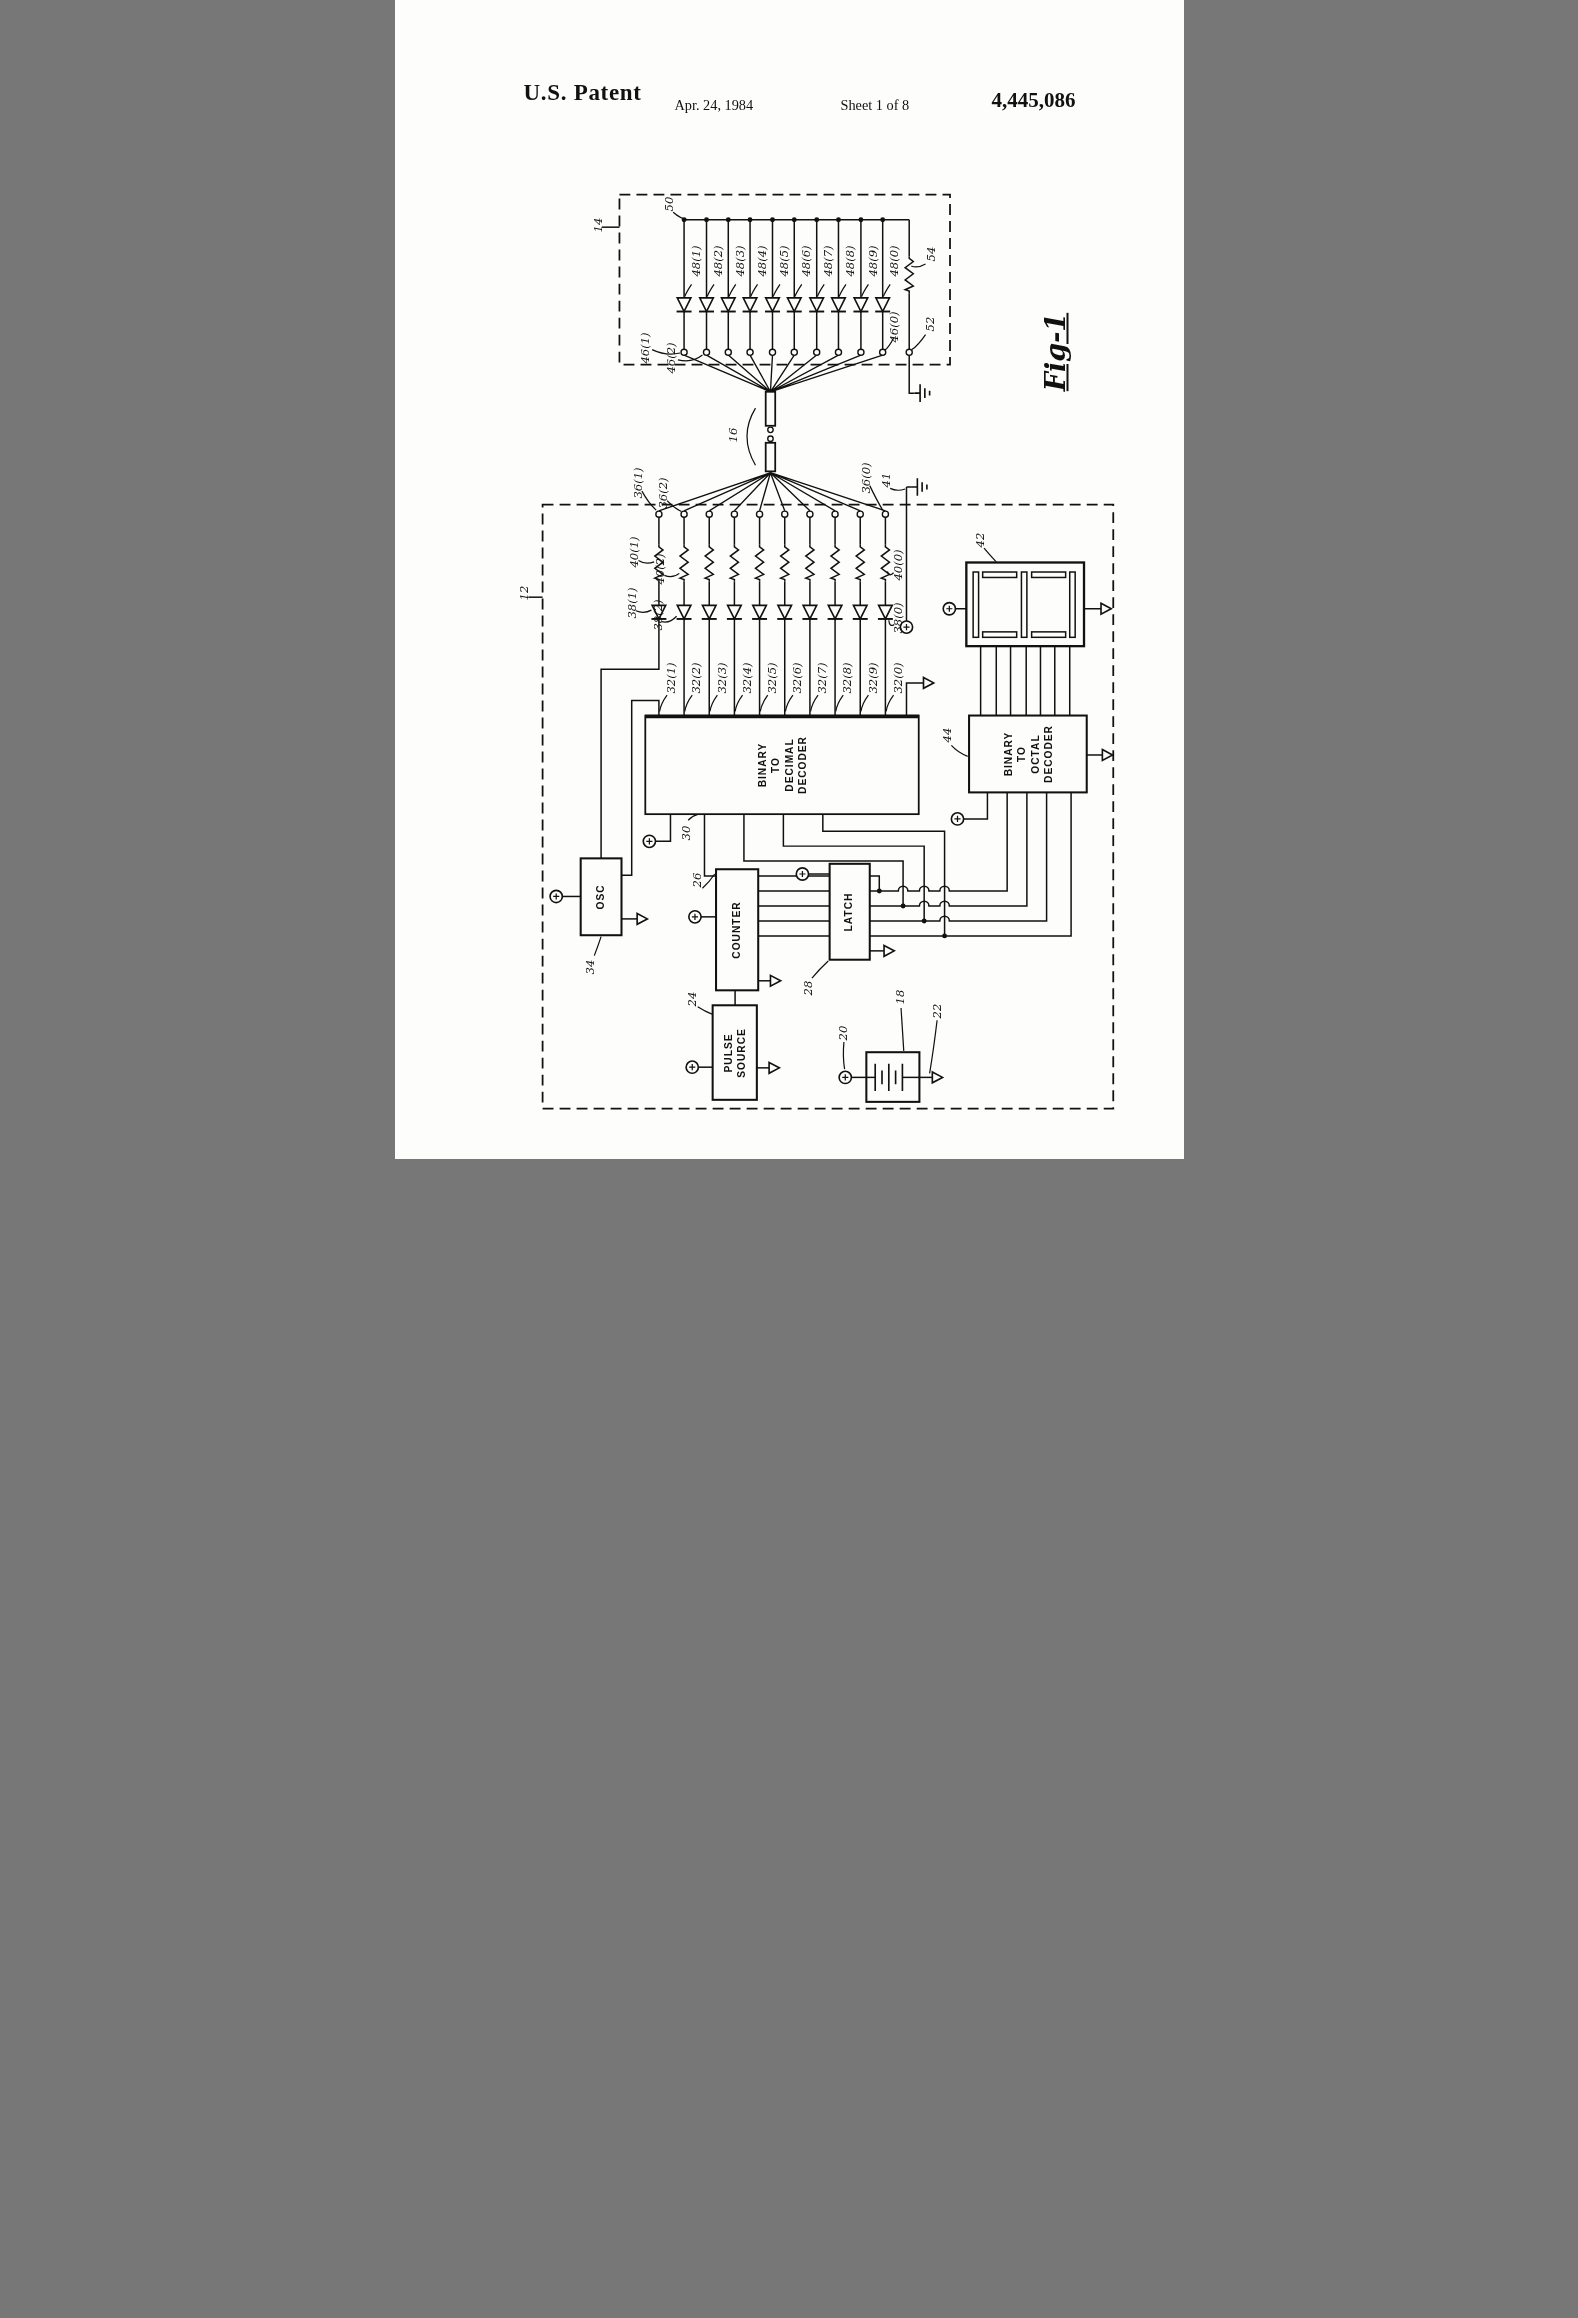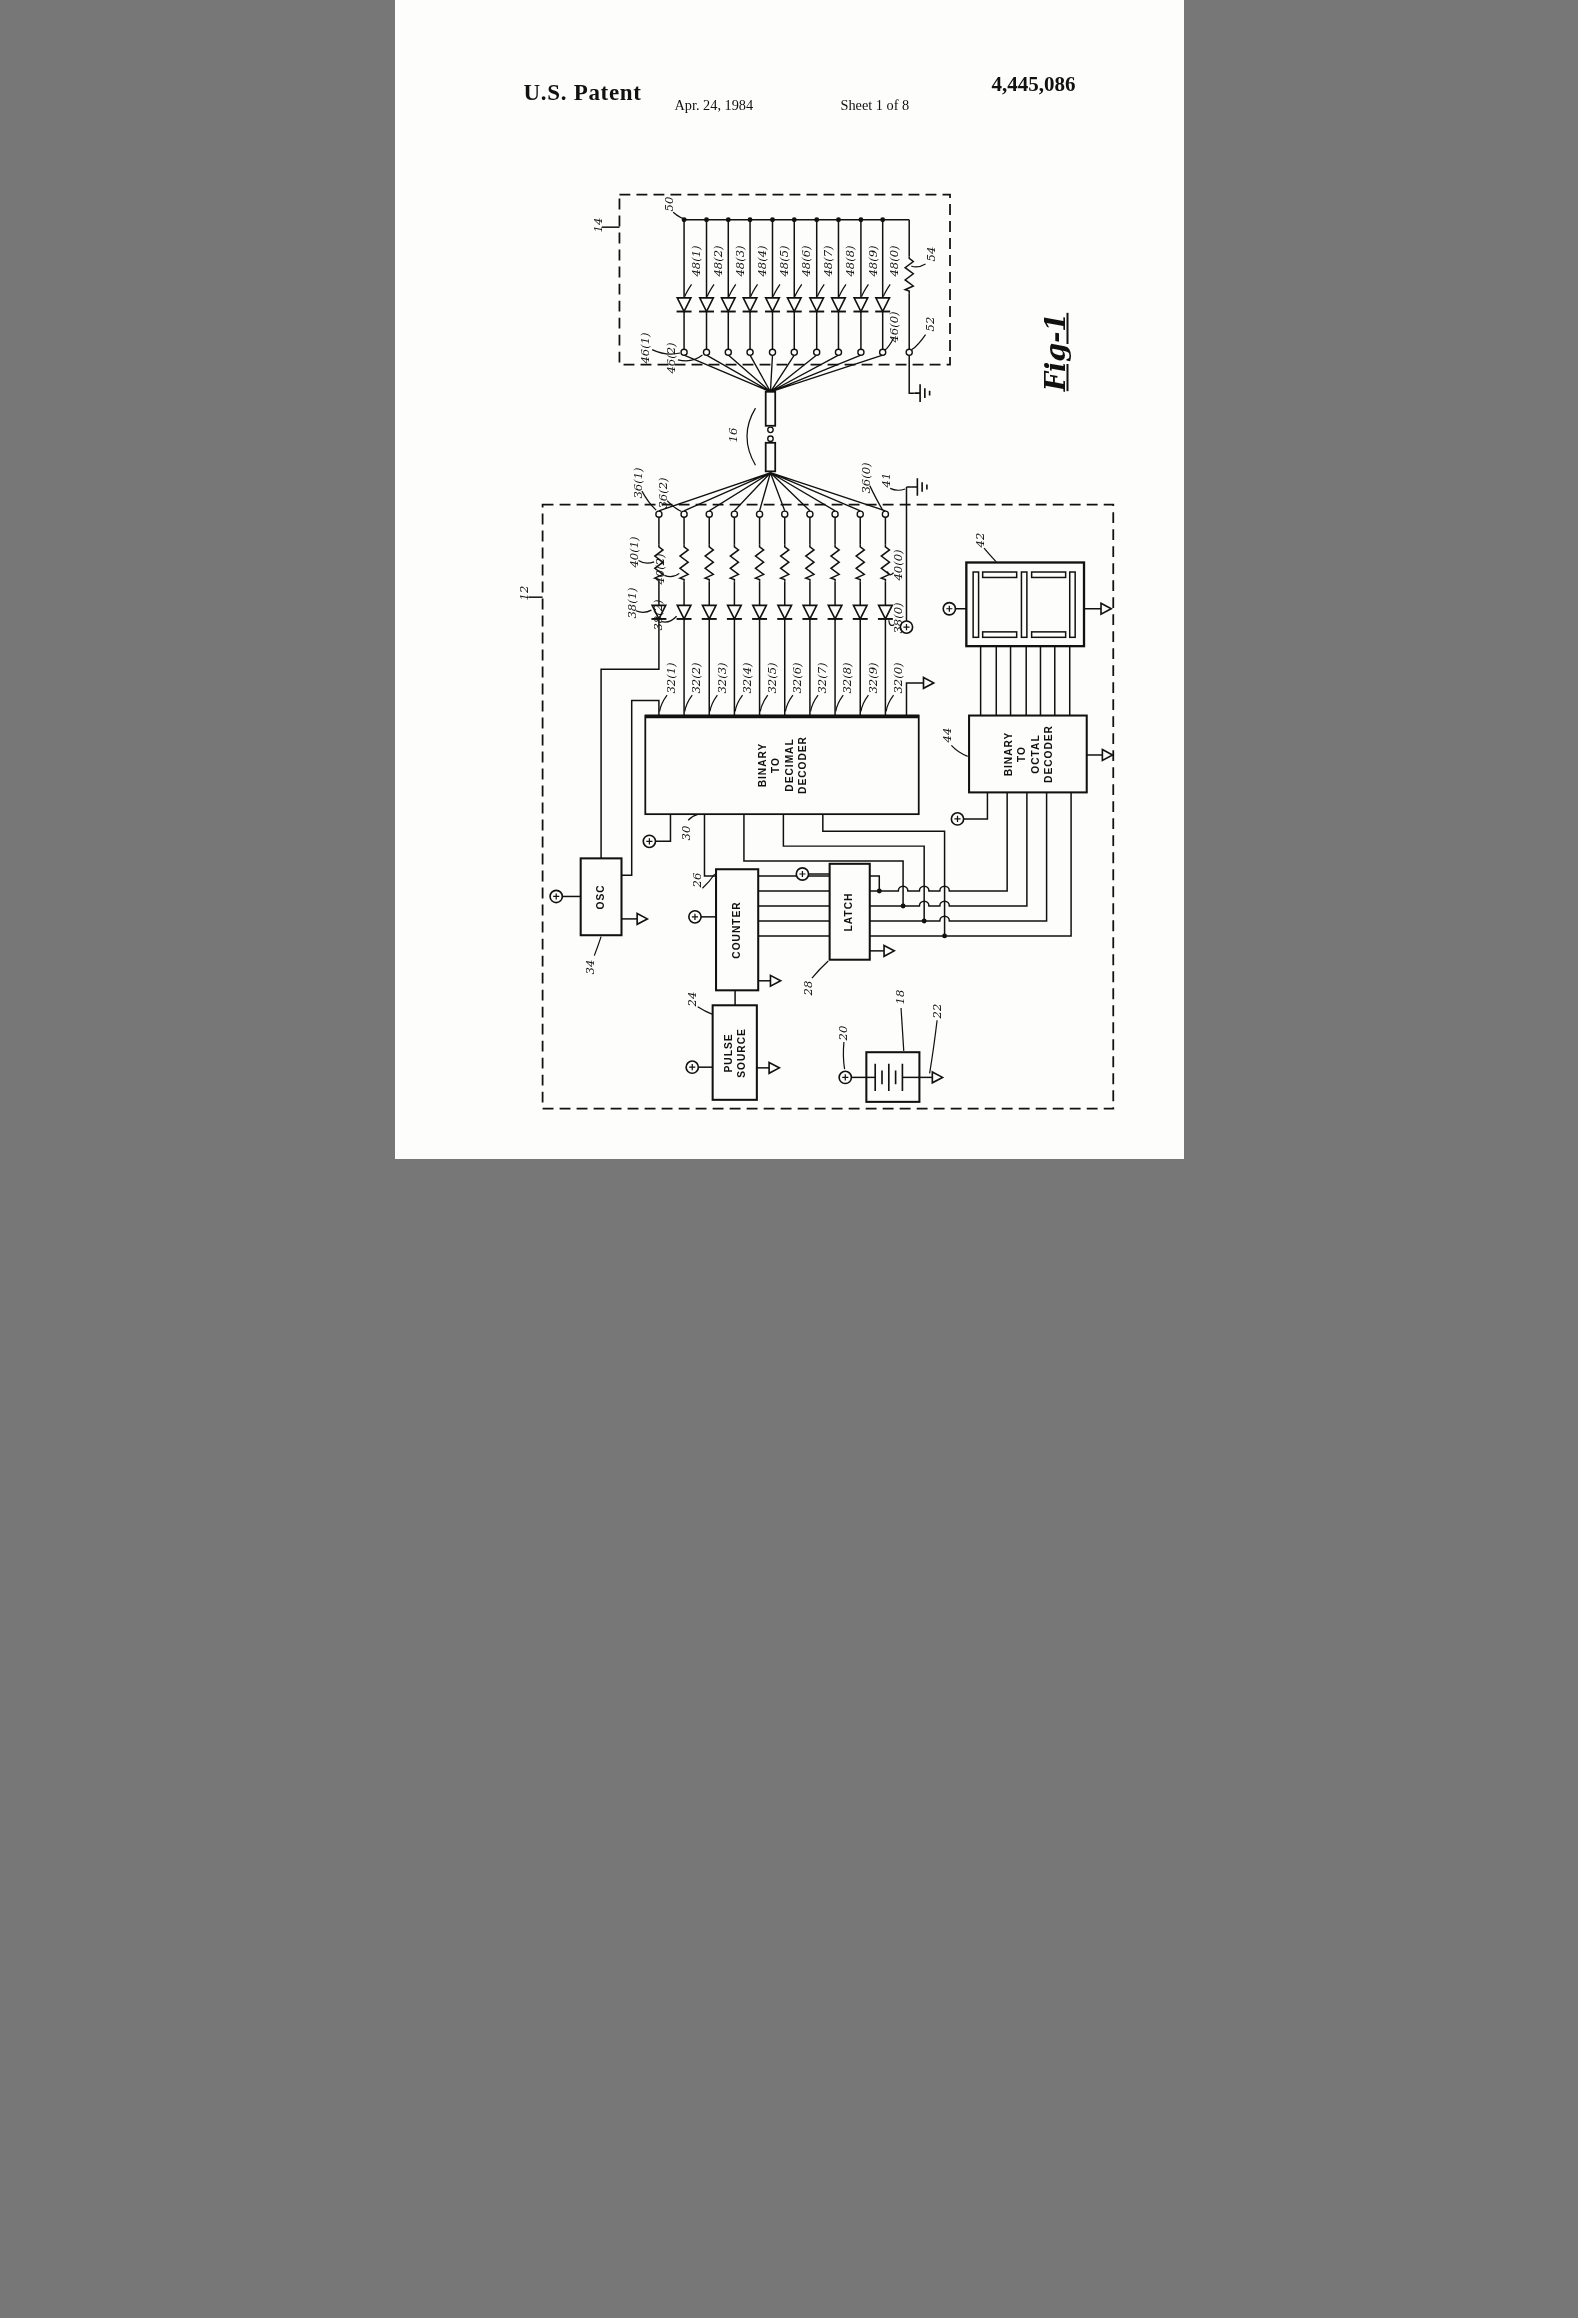--- a/index.html
+++ b/index.html
@@ -2,21 +2,21 @@
 <html style="font-size:11px"><head>
 <meta charset="utf-8">
 <style>
   html,body{margin:0;padding:0;background:#777;}
   #sheet{position:relative;width:789px;height:1159px;margin:0 auto;background:#fdfdfb;
          font-family:"Liberation Serif", serif;color:#111;overflow:hidden;}
   .hdr{position:absolute;white-space:nowrap;}
   #h-pub{left:129px;top:80px;font-size:23px;font-weight:600;letter-spacing:0.7px;}
   #h-date{left:280px;top:97px;font-size:14.3px;}
   #h-sheet{left:446px;top:97px;font-size:14.3px;}
-  #h-num{left:597px;top:72px;font-size:21px;font-weight:600;}
+  #h-num{left:597px;top:88px;font-size:21px;font-weight:600;}
   svg{position:absolute;left:0;top:0;}
   .ref{position:absolute;font:italic 11.6px "DejaVu Serif", serif;white-space:nowrap;
        transform:translate(-50%,-50%) rotate(-90deg);}
   .blk{position:absolute;font-family:"Liberation Sans", sans-serif;font-size:10.2px;font-weight:600;
        letter-spacing:1px;text-align:center;line-height:1.3;white-space:nowrap;
        transform:translate(-50%,-50%) rotate(-90deg);}
   .blk span{display:block;}
   #fig-label{position:absolute;left:660px;top:352px;font:italic 700 27px "DejaVu Serif", serif;
        text-decoration:underline;transform:translate(-50%,-50%) rotate(-90deg);white-space:nowrap;}
 </style>

